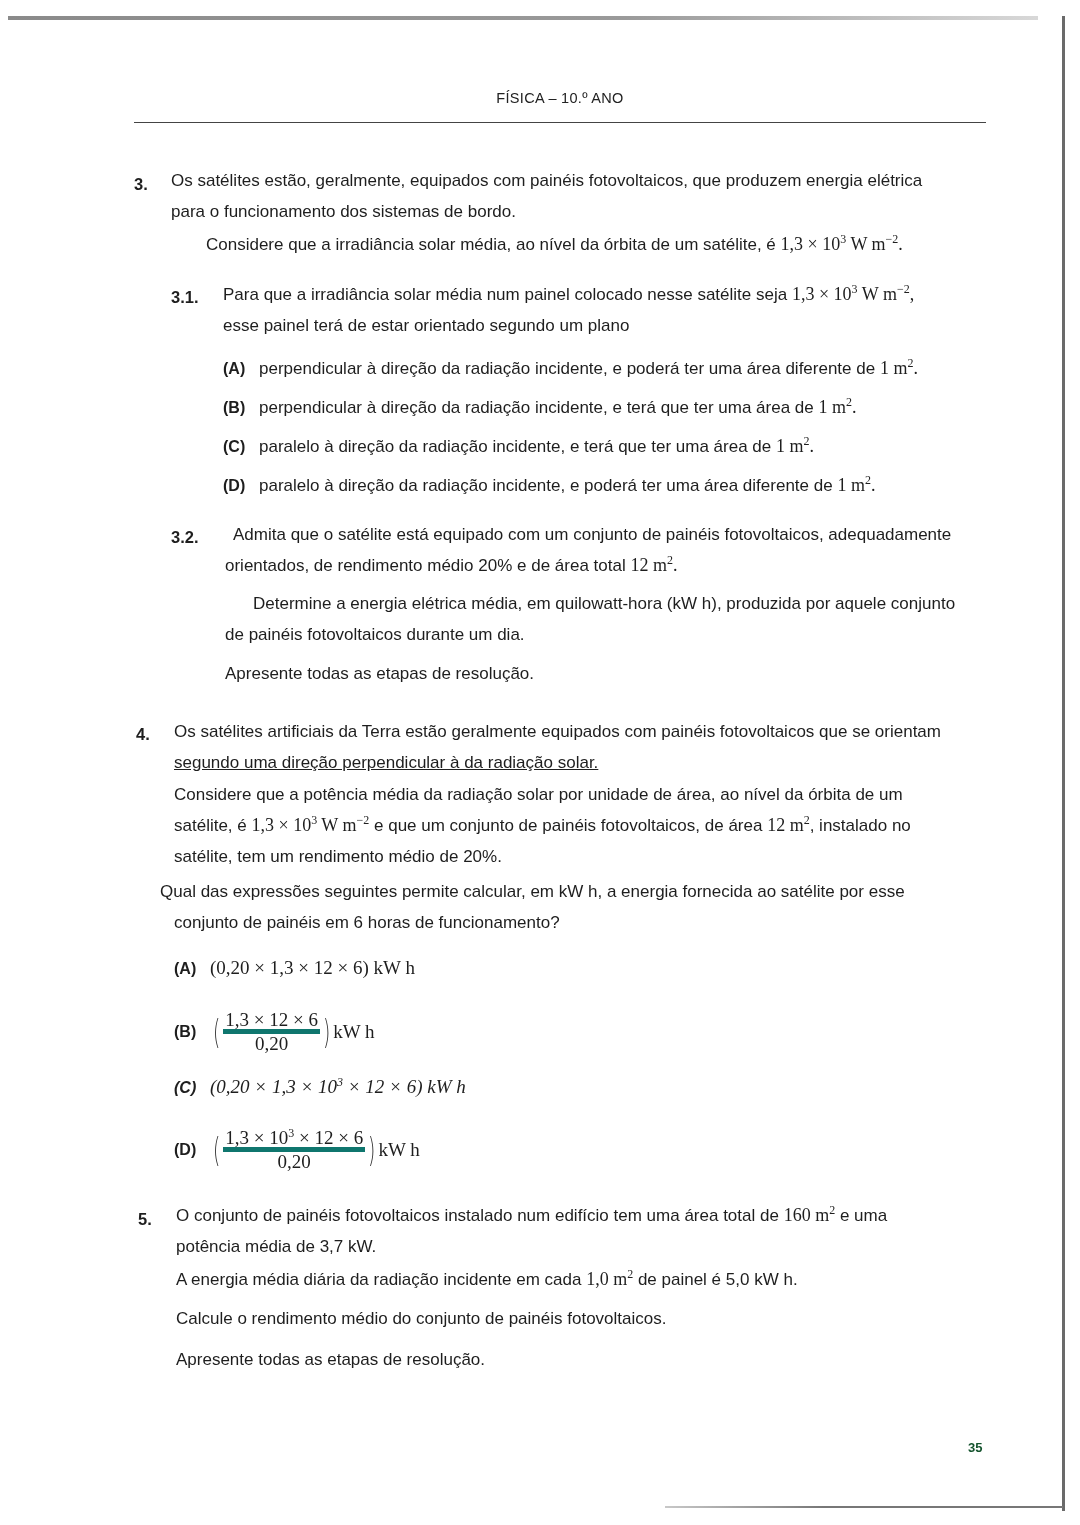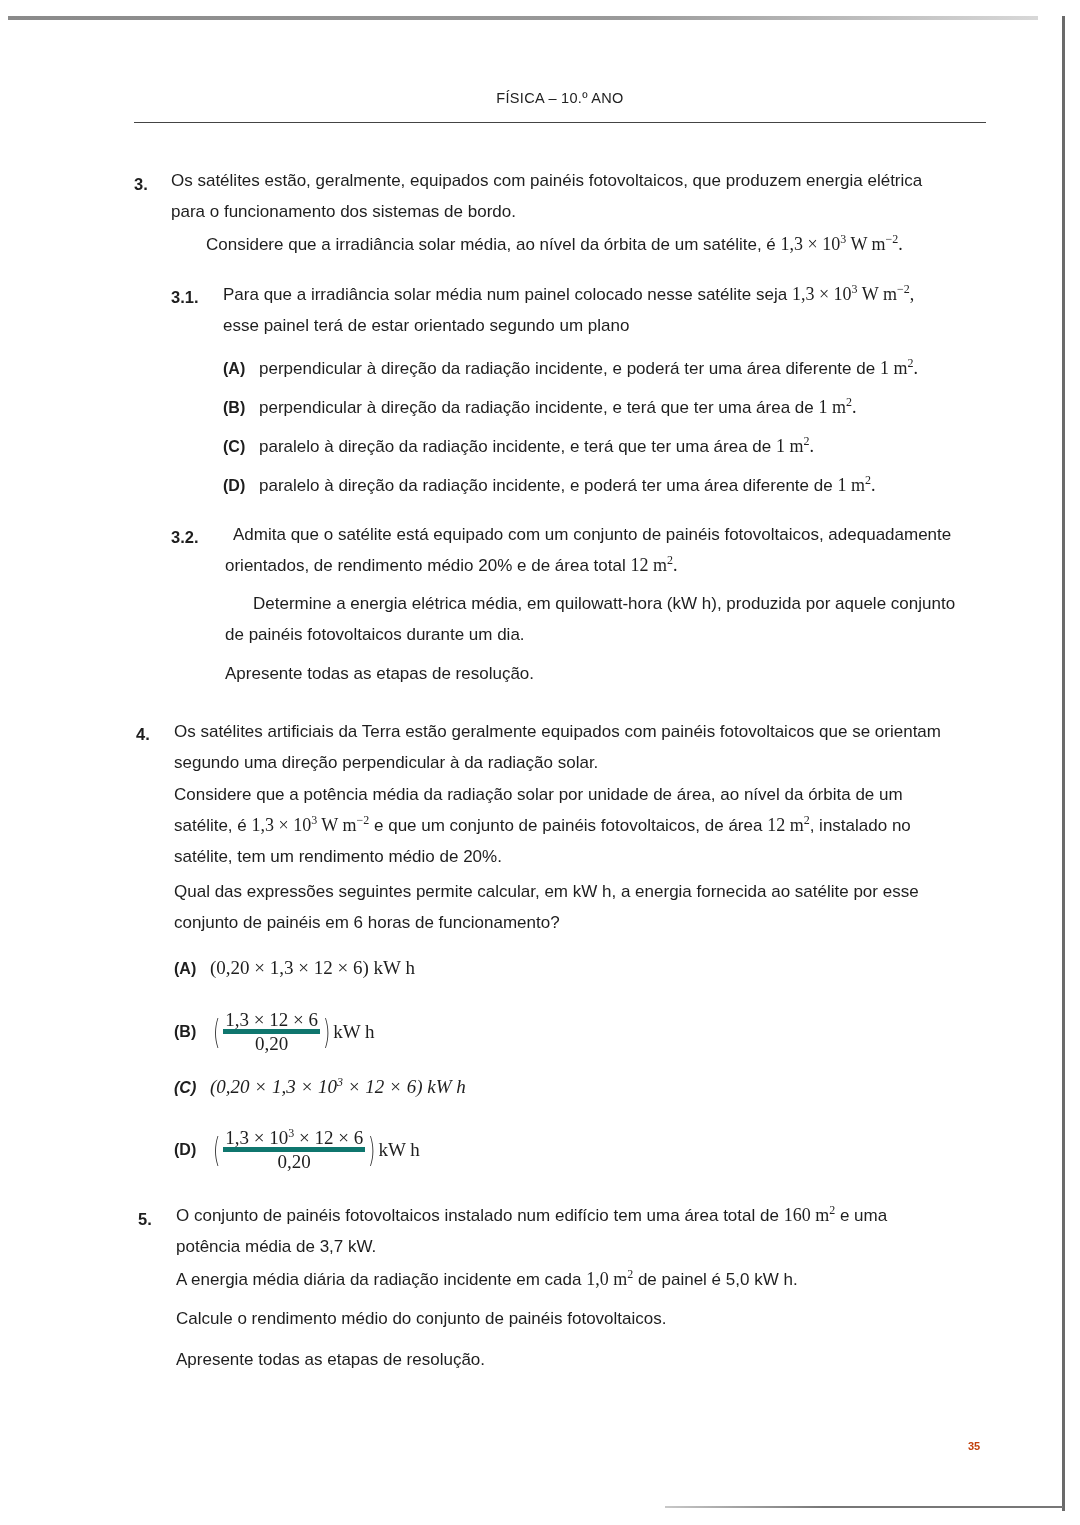--- a/index.html
+++ b/index.html
@@ -17,21 +17,21 @@
 
   .p { position: absolute; font-size: 17px; line-height: 31px; white-space: nowrap; color: #1e1e1e; }
   .num { position: absolute; font-weight: bold; font-size: 16.5px; color: #1e1e1e; }
   .opt-letter { font-weight: bold; display: inline-block; width: 36px; font-size: 16px; }
   .serif { font-family: "Liberation Serif", "DejaVu Serif", serif; font-size: 18px; }
   sup { font-size: 12px; line-height: 0; vertical-align: 7px; }
   .expr { font-family: "Liberation Serif", "DejaVu Serif", serif; font-size: 19px; }
   .frac { display: inline-flex; flex-direction: column; align-items: center; vertical-align: middle; line-height: 19px; }
   .frac .num-part { border-bottom: 5px solid #0f766e; padding: 0 2px; text-align: right; }
   .paren { font-size: 34px; font-weight: 200; vertical-align: middle; line-height: 34px; font-family: "DejaVu Sans", sans-serif; transform: scaleX(0.55); display: inline-block; color: #333; }
-  .page-number { position: absolute; left: 968px; top: 1440px; font-weight: bold; font-size: 11px; color: #c2410c; }
+  .page-number { position: absolute; left: 968px; top: 1440px; font-weight: bold; font-size: 13px; color: #14532d; }
 </style>
 </head>
 <body>
 
 <div class="top-rule"></div>
 <div class="right-rule"></div>
 <div class="bottom-rule"></div>
 
 <div class="header">FÍSICA – 10.º ANO</div>
 <div class="header-rule"></div>
@@ -52,25 +52,25 @@
 
 <div class="num" style="left:171px; top:528px;">3.2.</div>
 <div class="p" style="left:233px; top:519px;">Admita que o satélite está equipado com um conjunto de painéis fotovoltaicos, adequadamente</div>
 <div class="p" style="left:225px; top:550px;"><span>orientados, de rendimento médio 20% e de área total </span><span class="serif"><span>12 m</span><sup>2</sup>.</span></div>
 <div class="p" style="left:225px; top:588px;margin-left:28px;">Determine a energia elétrica média, em quilowatt-hora (kW h), produzida por aquele conjunto</div>
 <div class="p" style="left:225px; top:619px;">de painéis fotovoltaicos durante um dia.</div>
 <div class="p" style="left:225px; top:658px;">Apresente todas as etapas de resolução.</div>
 
 <div class="num" style="left:136px; top:725px;">4.</div>
 <div class="p" style="left:174px; top:716px;">Os satélites artificiais da Terra estão geralmente equipados com painéis fotovoltaicos que se orientam</div>
-<div class="p" style="left:174px; top:747px;">segundo uma direção perpendicular à da radiação solar.</div>
+<div class="p" style="left:174px; top:747px;text-decoration:underline;">segundo uma direção perpendicular à da radiação solar.</div>
 <div class="p" style="left:174px; top:779px;">Considere que a potência média da radiação solar por unidade de área, ao nível da órbita de um</div>
 <div class="p" style="left:174px; top:810px;"><span>satélite, é </span><span class="serif"><span>1,3 × 10</span><sup>3</sup><span> W m</span><sup>−2</sup></span><span> e que um conjunto de painéis fotovoltaicos, de área </span><span class="serif"><span>12 m</span><sup>2</sup></span><span>, instalado no</span></div>
 <div class="p" style="left:174px; top:841px;">satélite, tem um rendimento médio de 20%.</div>
-<div class="p" style="left:174px; top:876px;">Qual das expressões seguintes permite calcular, em kW h, a energia fornecida ao satélite por esse</div>
+<div class="p" style="left:160px; top:876px;">Qual das expressões seguintes permite calcular, em kW h, a energia fornecida ao satélite por esse</div>
 <div class="p" style="left:174px; top:907px;">conjunto de painéis em 6 horas de funcionamento?</div>
 
 <div class="p" style="left:174px; top:952px;"><span class="opt-letter">(A)</span><span class="expr">(0,20 × 1,3 × 12 × 6) kW h</span></div>
 
 <div class="p" style="left:174px; top:1010px;"><span class="opt-letter" style="vertical-align:middle;">(B)</span><span class="paren">(</span><span class="frac expr">
       <span class="num-part">1,3 × 12 × 6</span>
       <span>0,20</span>
     </span><span class="paren">)</span><span class="expr" style="vertical-align:middle;">kW h</span></div>
 
 <div class="p" style="left:174px; top:1071px;font-style:italic;"><span class="opt-letter">(C)</span><span class="expr"><span>(0,20 × 1,3 × 10</span><sup>3</sup><span> × 12 × 6) kW h</span></span></div>

